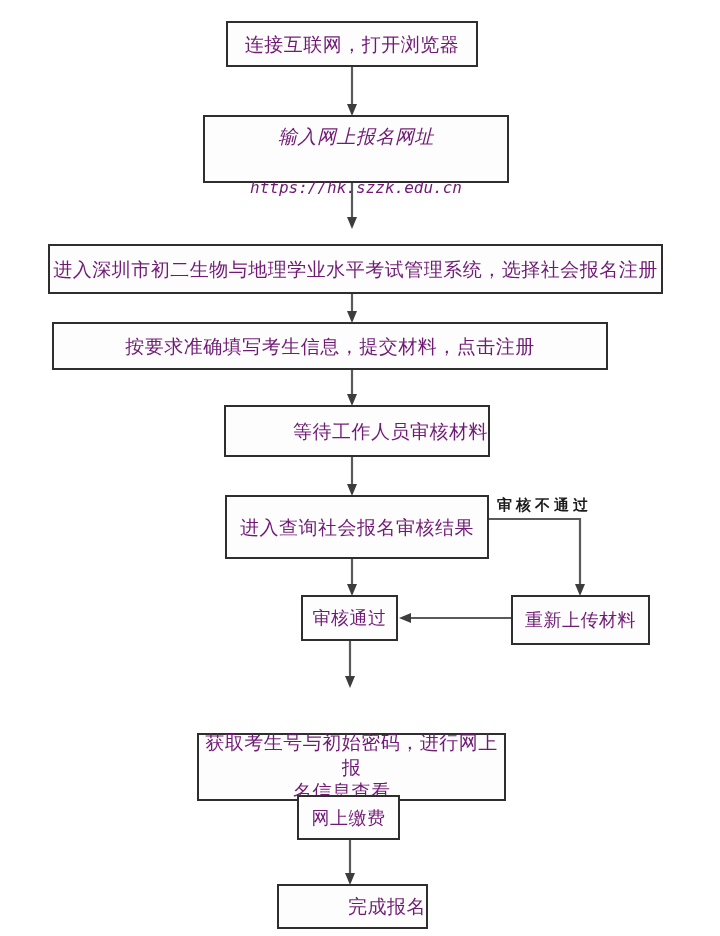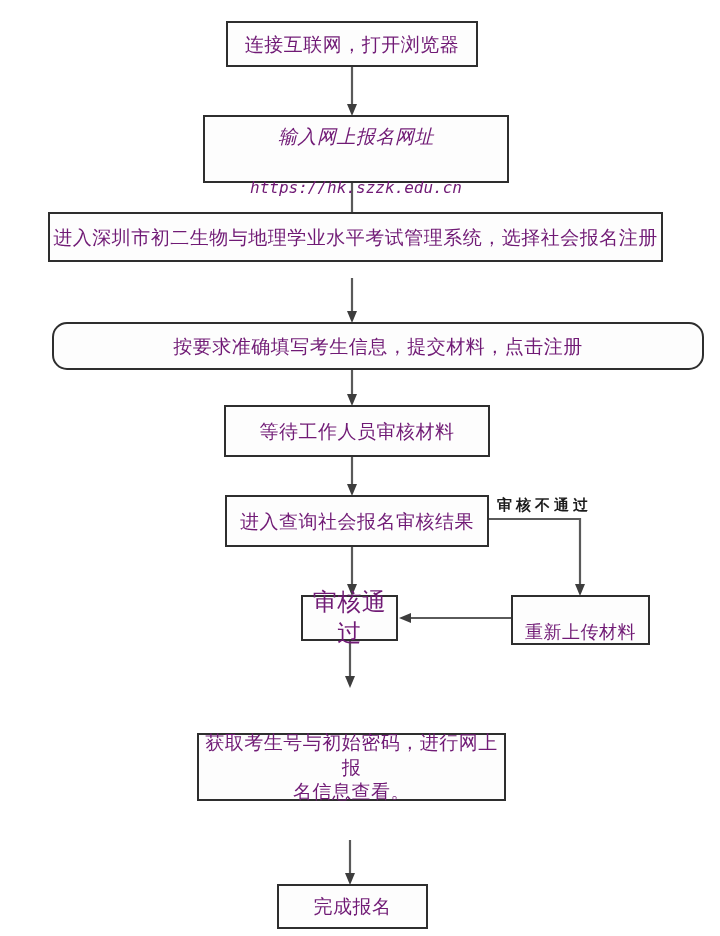--- a/index.html
+++ b/index.html
@@ -60,29 +60,29 @@
   .edge-line {
     stroke: #5a5a5a;
     stroke-width: 2.2;
     fill: none;
   }
   .arrowhead { fill: #3d3d3d; }
 
   
   #n0 { left:226px; top:21px;  width:252px; height:46px; font-size:19px; }
   #n1 { left:203px; top:115px; width:306px; height:68px; font-size:19px;font-style:italic; }
-  #n2 { left:48px;  top:212px; width:615px; height:50px; font-size:19px; }
-  #n3 { left:52px;  top:322px; width:652px; height:48px; font-size:19px;border-radius:15px; }
-  #n4 { left:224px; top:405px; width:266px; height:52px; font-size:19px; }
-  #n5 { left:225px; top:495px; width:264px; height:52px; font-size:19px; }
-  #n6 { left:301px; top:595px; width:97px;  height:46px; font-size:24px; }
-  #n7 { left:511px; top:595px; width:139px; height:50px; font-size:18px;align-items:flex-end; }
+  #n2 { left:48px;  top:244px; width:615px; height:50px; font-size:19px; }
+  #n3 { left:52px;  top:322px; width:556px; height:48px; font-size:19px; }
+  #n4 { left:224px; top:405px; width:266px; height:52px; font-size:19px;text-align:right; }
+  #n5 { left:225px; top:495px; width:264px; height:64px; font-size:19px; }
+  #n6 { left:301px; top:595px; width:97px;  height:46px; font-size:18px; }
+  #n7 { left:511px; top:595px; width:139px; height:50px; font-size:18px; }
   #n8 { left:197px; top:687px; width:309px; height:68px; font-size:19px;margin-top:46px; }
   #n9 { left:297px; top:795px; width:103px; height:45px; font-size:18px; }
-  #n10{ left:277px; top:884px; width:151px; height:45px; font-size:19px; }
+  #n10{ left:277px; top:884px; width:151px; height:45px; font-size:19px;text-align:right; }
 
   #lbl-reject { left:497px; top:496px; font-size:15px; }
 </style>
 </head>
 <body>
 
 <div id="canvas">
 
   <svg class="edges" viewBox="0 0 720 936">
 
@@ -155,18 +155,21 @@
 
   <div class="node" id="n7">
     <span class="txt">重新上传材料</span>
   </div>
 
   <div class="node" id="n8">
     <span class="txt">获取考生号与初始密码，进行网上报
 名信息查看。</span>
   </div>
 
+  <div class="node" id="n9">
+    <span class="txt">网上缴费</span>
+  </div>
 
   <div class="node" id="n10">
     <span class="txt">完成报名</span>
   </div>
 
 </div>
 
 </body></html>

